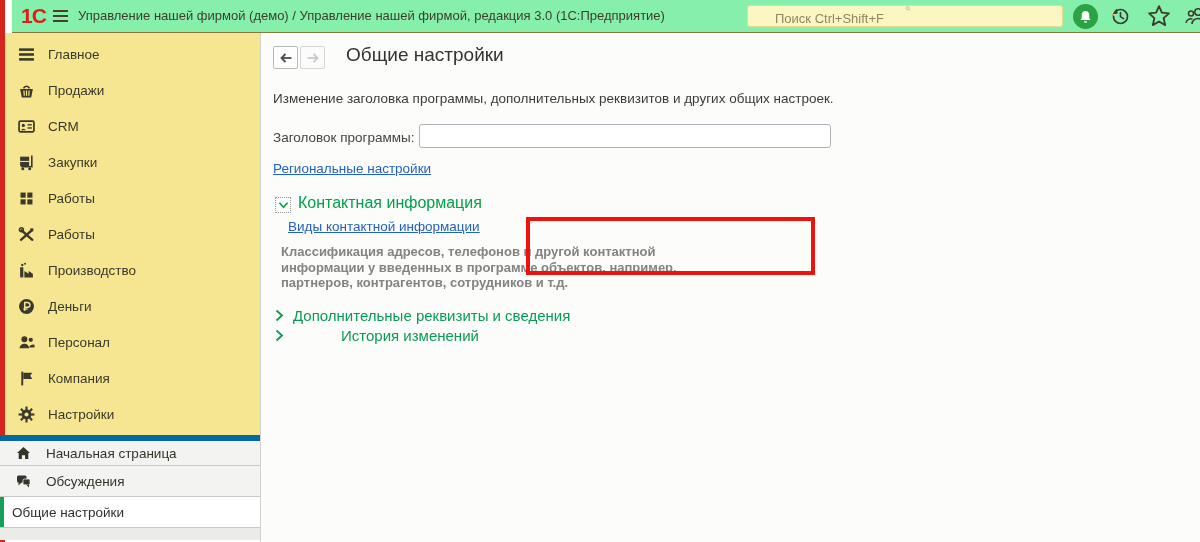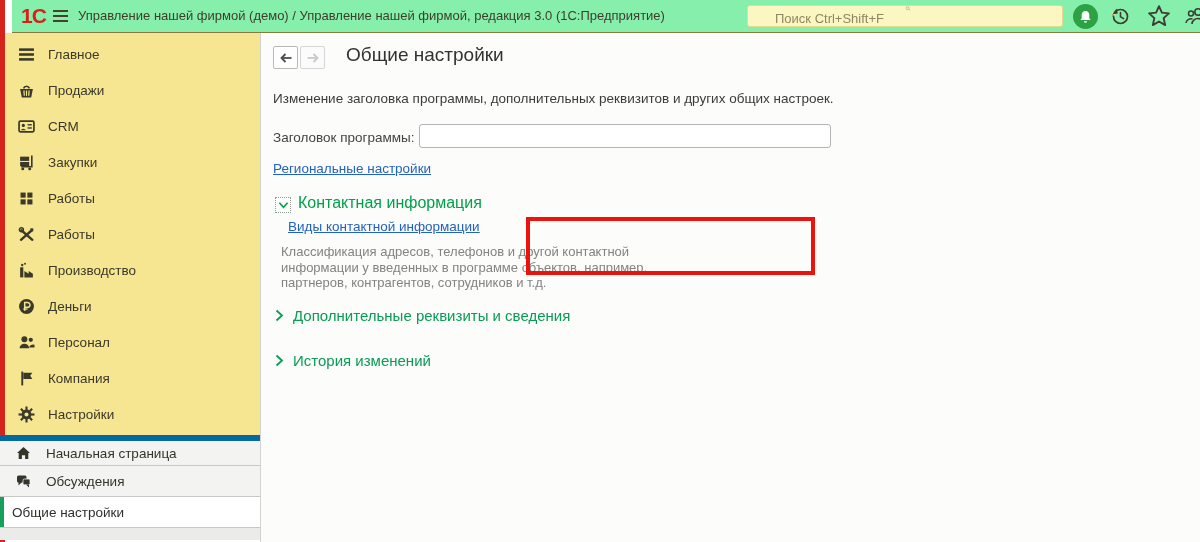--- a/index.html
+++ b/index.html
@@ -68,25 +68,25 @@
                 border:1px solid #b2b2b6; border-radius:3px; background:#fff; padding:0 6px;
                 font-size:13px; font-family:"Liberation Sans","DejaVu Sans",sans-serif; outline:none; }
   a.blue-link { color:#2262c3; text-decoration:underline; font-size:13.5px; cursor:pointer; }
   #regional-link { position:absolute; left:12px; top:128px; }
   #contact-toggle { position:absolute; left:14px; top:164px; width:16px; height:16px;
                     border:1px dotted #8f9b8f; display:flex; align-items:center;
                     justify-content:center; cursor:pointer; background:#fff; }
   #contact-title { position:absolute; left:37px; top:161px; font-size:16px; color:#00a14b; cursor:pointer; }
   #contact-link { position:absolute; left:27px; top:186px; }
   #contact-desc { position:absolute; left:20px; top:211px; font-size:13px; color:#838380; line-height:15.5px; }
-  #contact-desc span { display:block; }
+  #contact-desc span { display:block;font-weight:bold; }
   .section-row { position:absolute; left:14px; height:22px; display:flex; align-items:center; cursor:pointer; }
   .section-row .chev { width:9px; height:13px; margin-right:9px; }
   .section-row .lbl { font-size:15px; color:#0a9b55; }
-  #section-0 { top:271px; } #section-1 { top:316px; } #section-2 { top:337px; }
+  #section-0 { top:271px; } #section-1 { top:291px;gap:48px; } #section-2 { top:337px; }
 
   
   #annotation-box { position:absolute; left:265px; top:184px; width:289px; height:58px;
                     border:4px solid #eb130c; z-index:40; pointer-events:none; }
 </style>
 </head>
 <body>
 
 <div id="app">
 

